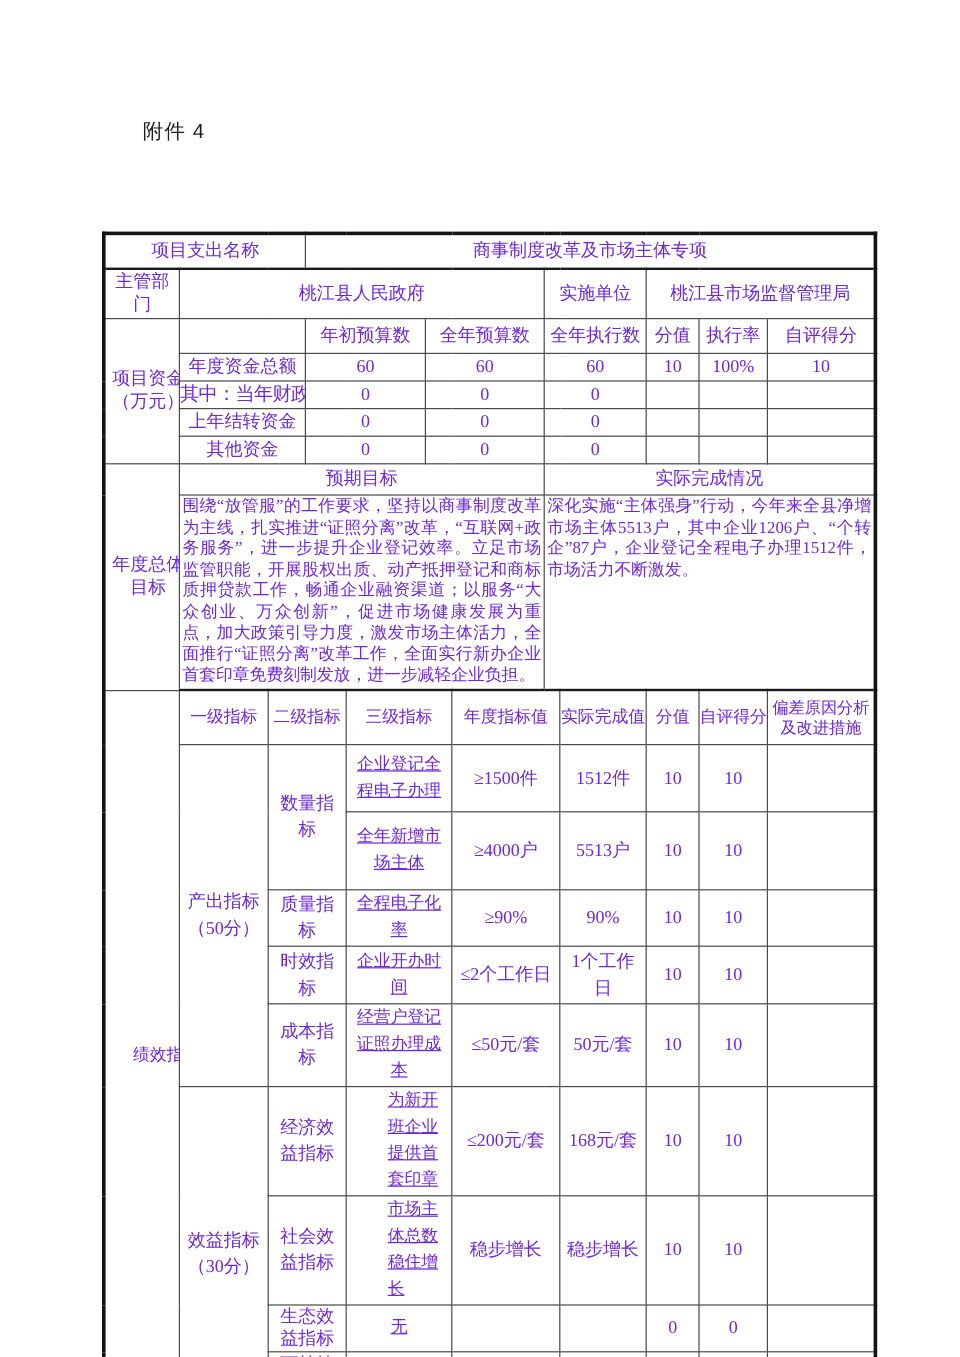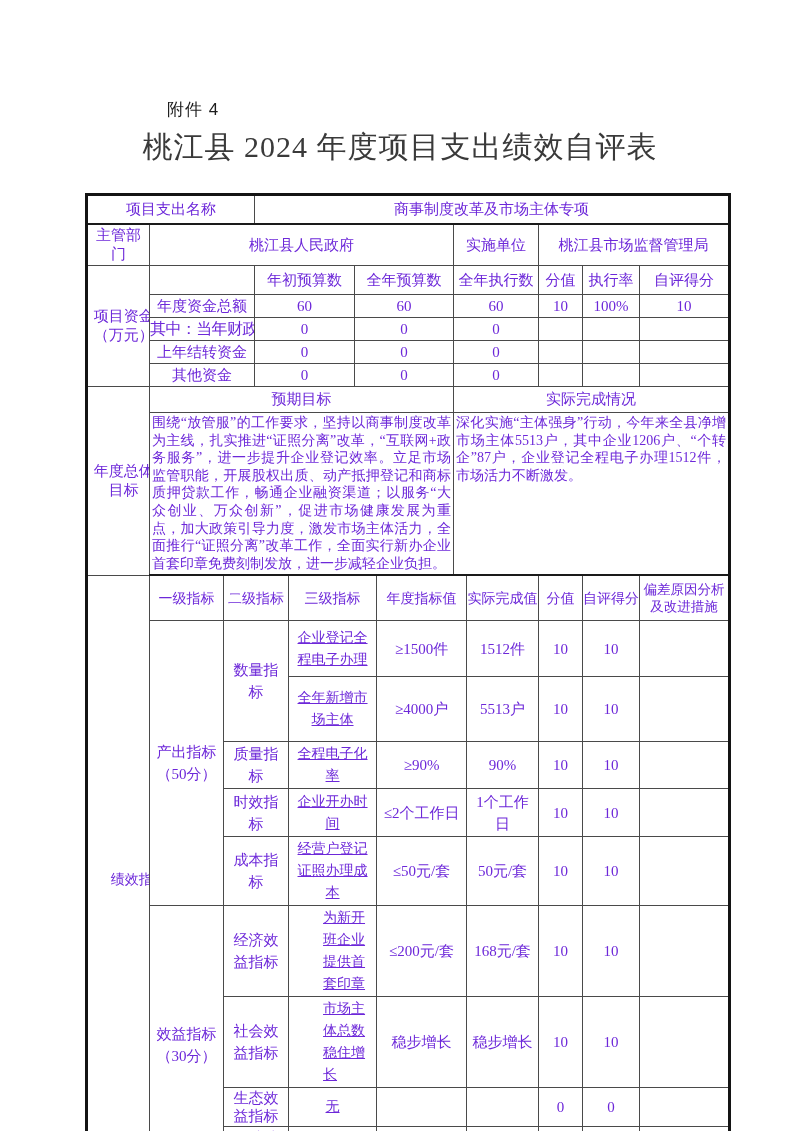--- a/index.html
+++ b/index.html
@@ -7,21 +7,21 @@
   .doc{
     position:relative;
     width:800px;height:1131px;
     background:#ffffff;
     font-family:"Liberation Serif","DejaVu Serif",serif;
     color:#2d2d2d;
   }
   .attachment{
     position:absolute;left:119px;top:98px;
     font-family:"Liberation Sans","DejaVu Sans",sans-serif;
-    font-size:17px;color:#1c1c1c;letter-spacing:1px;margin-left:48px;
+    font-size:17px;color:#1c1c1c;letter-spacing:1px;
   }
   .title{
     position:absolute;left:0;top:127px;width:800px;
     text-align:center;font-size:30px;color:#3a3a3a;
     letter-spacing:1px;white-space:nowrap;
   }
   table.main{
     position:absolute;left:85px;top:193px;
     width:643px;table-layout:fixed;border-collapse:collapse;
     border:3px solid #141414;
@@ -62,21 +62,20 @@
   .l3{font-size:14px;padding:1px 2px;text-decoration:underline;}
   .tight{line-height:18px;font-family:Liberation Serif, serif;}
   .leftcell{text-align:left;padding-left:34px;}
 </style>
 </head>
 <body>
 
 <div class="doc">
 
   <div class="attachment">附件 4</div>
-  <div class="title">桃江县 2024 年度项目支出绩效自评表</div>
 
   <table class="main">
     <colgroup>
       <col style="width:63px">
         <col style="width:74px">
         <col style="width:31px">
       <col style="width:34px">
         <col style="width:66px">
         <col style="width:22px">
       <col style="width:77px">

